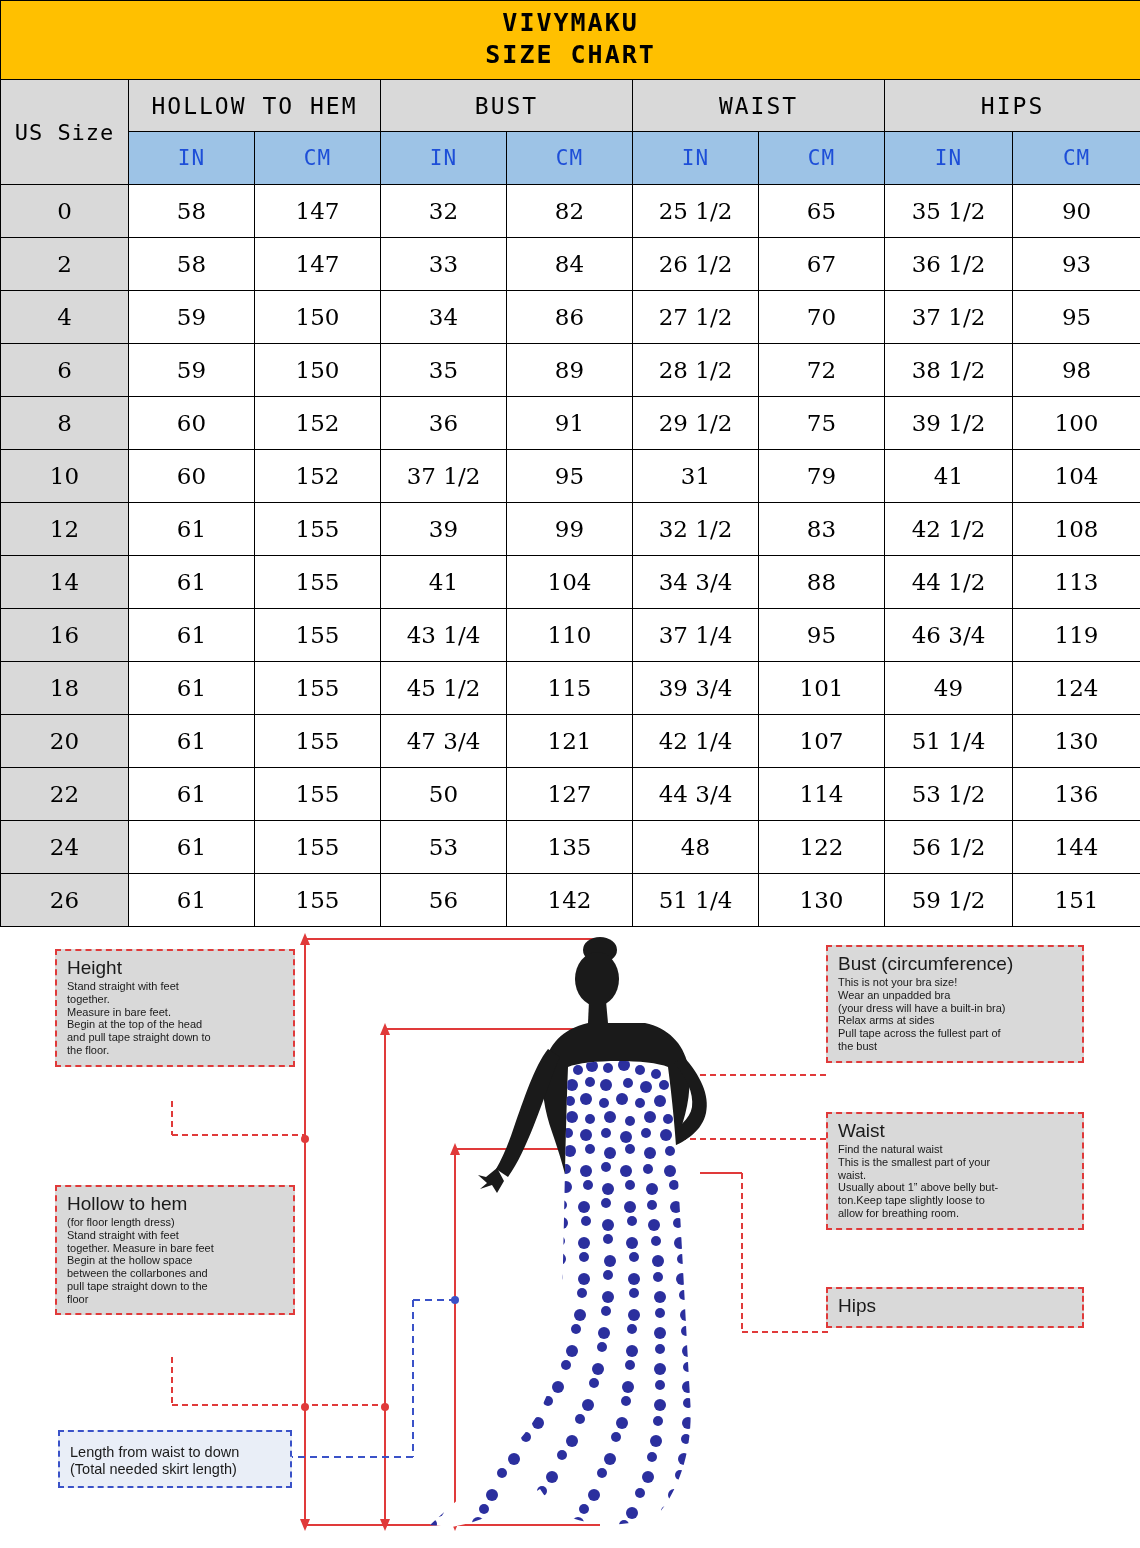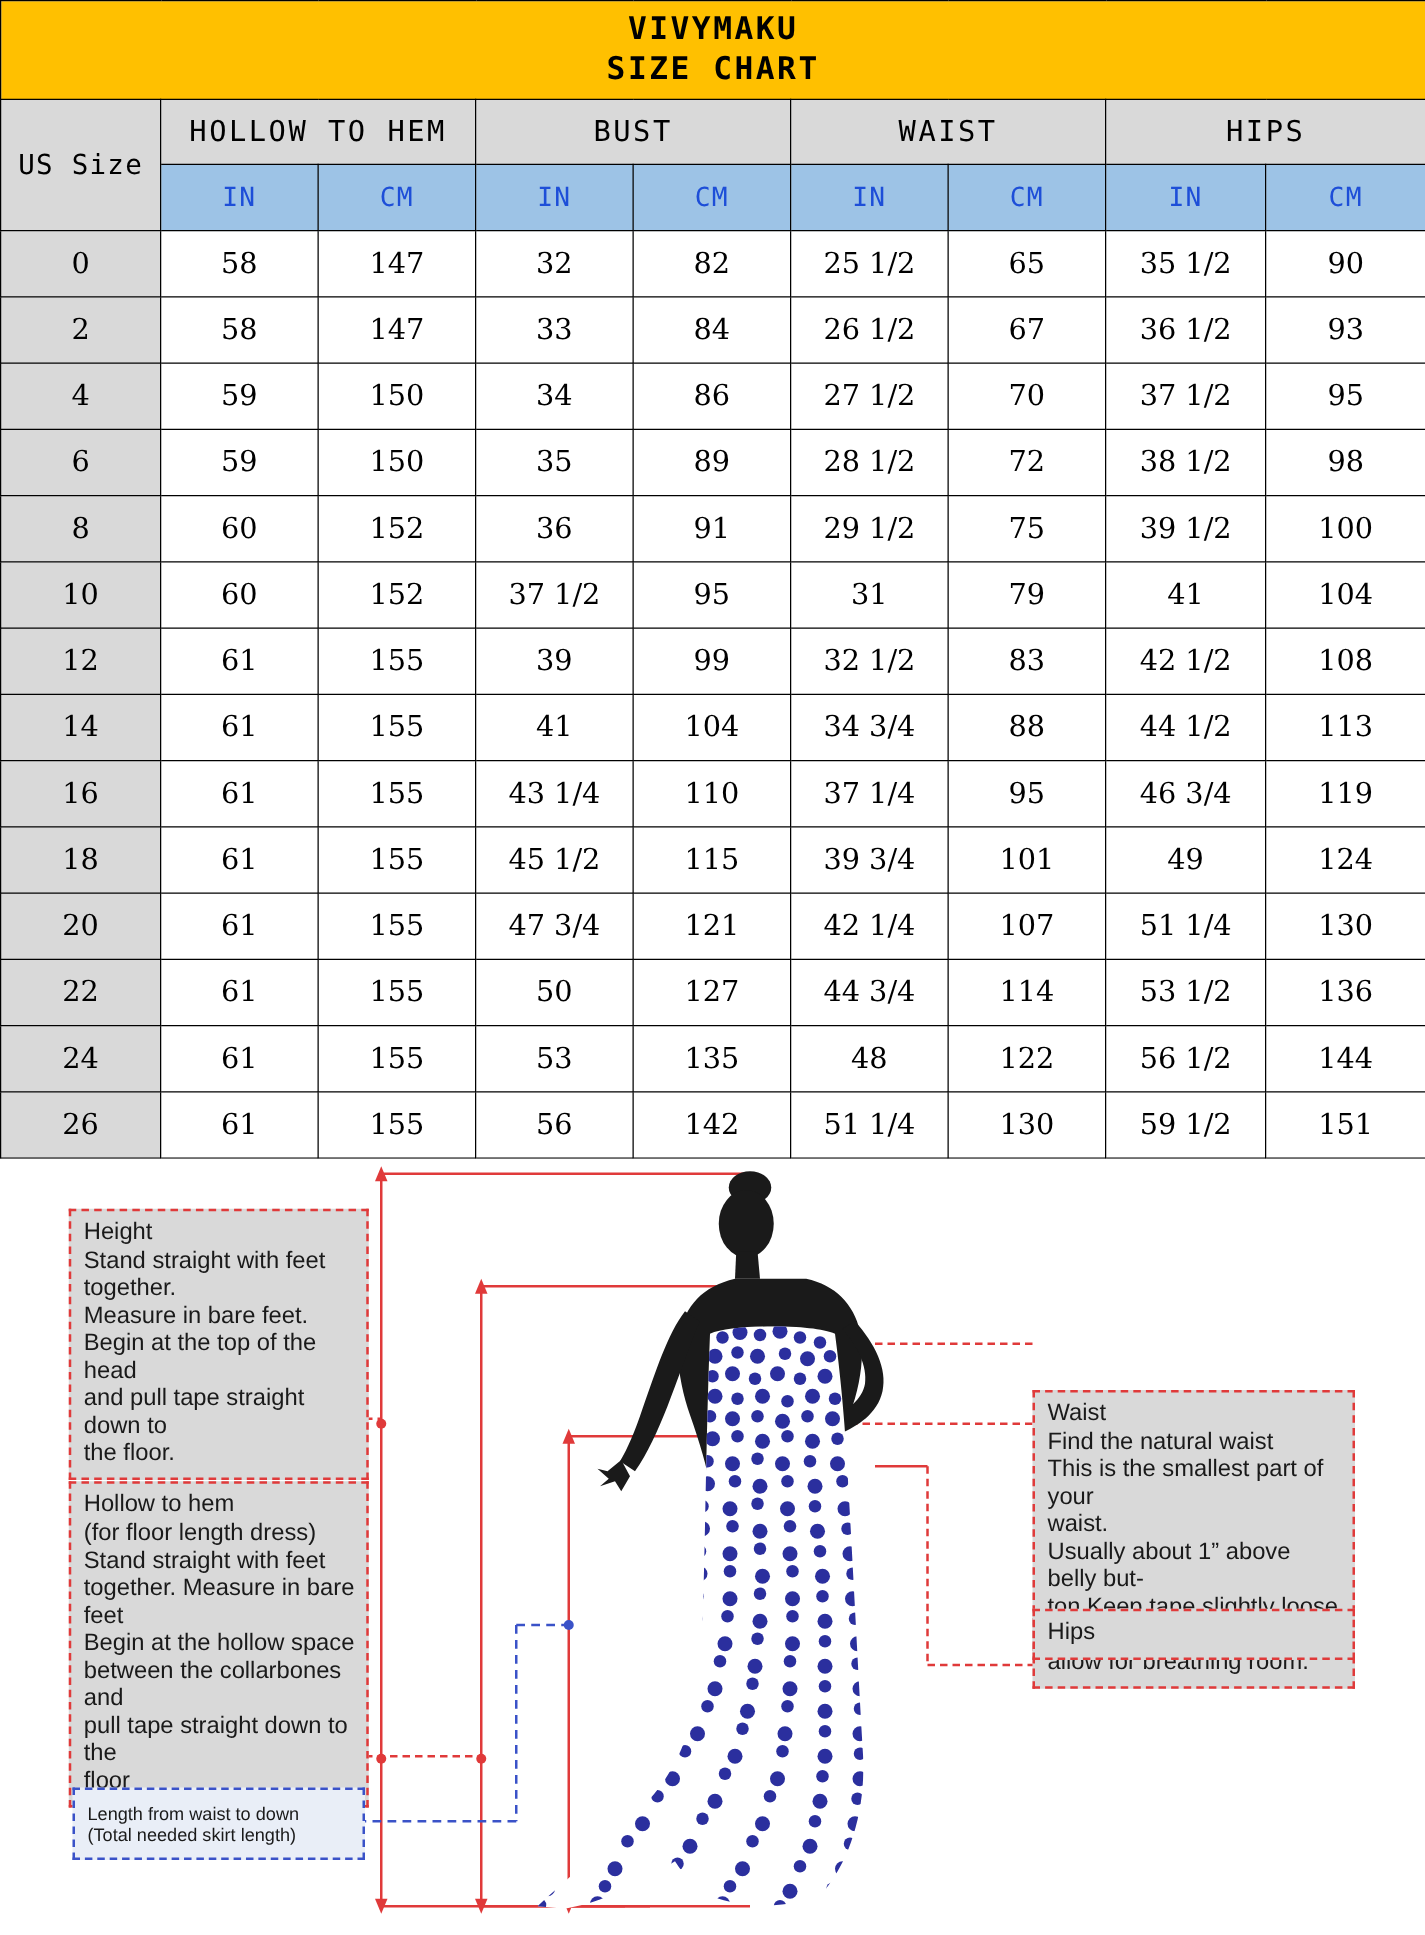--- a/index.html
+++ b/index.html
@@ -101,21 +101,21 @@
     color: #1a1a1a;
     line-height: 1.16;
   }
   .note .title {
     display: block;
     font-size: 19px;
     margin-bottom: 1px;
   }
   .note .body {
     display: block;
-    font-size: 19px;
+    font-size: 11px;
     white-space: pre-line;
   }
   .note.blue {
     background: #e9eef7;
     border: 2px dashed #3a52c8;
   }
   .note.blue .body { font-size: 14.5px; }
 </style>
 </head>
 <body>
@@ -563,21 +563,21 @@
               <circle cx="478" cy="596" r="6"></circle>
               <circle cx="528" cy="598" r="5"></circle>
             <circle cx="578" cy="596" r="6"></circle>
               <circle cx="624" cy="598" r="5"></circle>
               <circle cx="658" cy="596" r="5"></circle>
           </g>
         </g>
       </g>
     </svg>
 
-    <div class="note" style="left:55px; top:22px; width:240px;margin-top:18px;">
+    <div class="note" style="left:55px; top:22px; width:240px;">
       <span class="title">Height</span>
       <span class="body">Stand straight with feet
 together.
 Measure in bare feet.
 Begin at the top of the head
 and pull tape straight down to
 the floor.</span>
     </div>
 
     <div class="note" style="left:55px; top:258px; width:240px;">
@@ -589,20 +589,29 @@
 between the collarbones and
 pull tape straight down to the
 floor</span>
     </div>
 
     <div class="note blue" style="left:58px; top:503px; width:234px; padding-top:12px;">
       <span class="body">Length from waist to down
 (Total needed skirt length)</span>
     </div>
 
+    <div class="note" style="left:826px; top:18px; width:258px;">
+      <span class="title">Bust (circumference)</span>
+      <span class="body">This is not your bra size!
+Wear an unpadded bra
+(your dress will have a built-in bra)
+Relax arms at sides
+Pull tape across the fullest part of
+the bust</span>
+    </div>
 
     <div class="note" style="left:826px; top:185px; width:258px;">
       <span class="title">Waist</span>
       <span class="body">Find the natural waist
 This is the smallest part of your
 waist.
 Usually about 1” above belly but-
 ton.Keep tape slightly loose to
 allow for breathing room.</span>
     </div>

